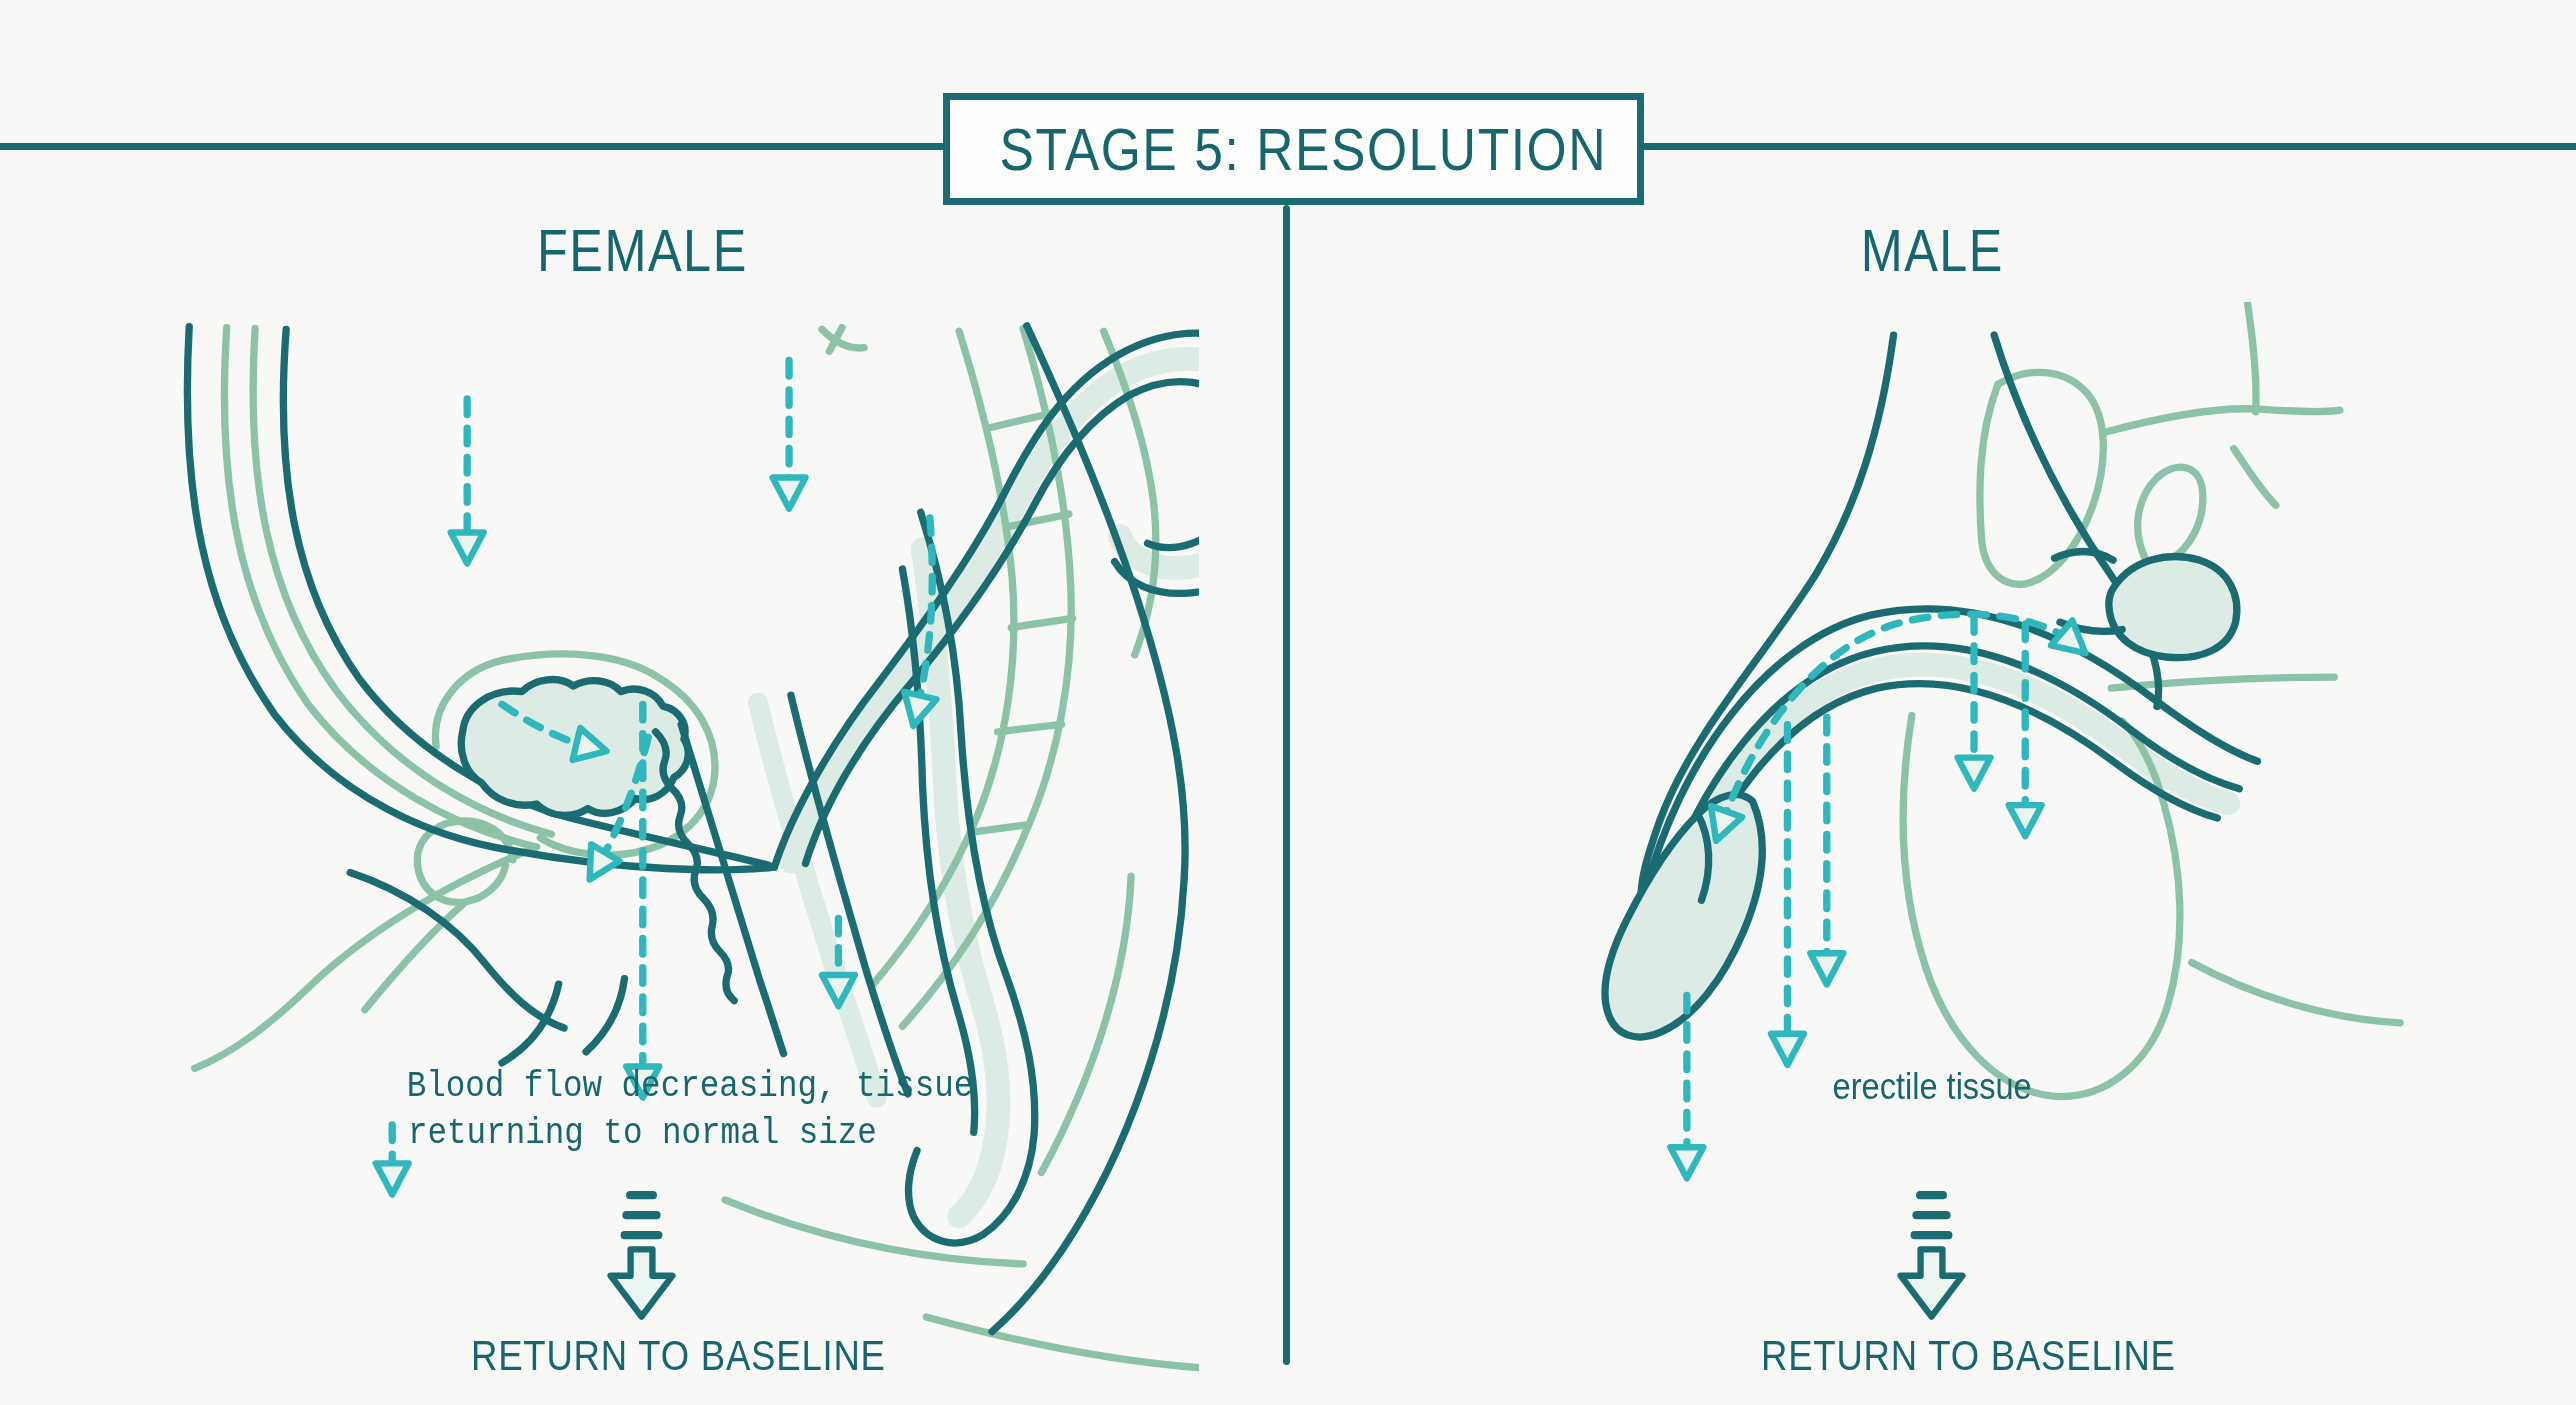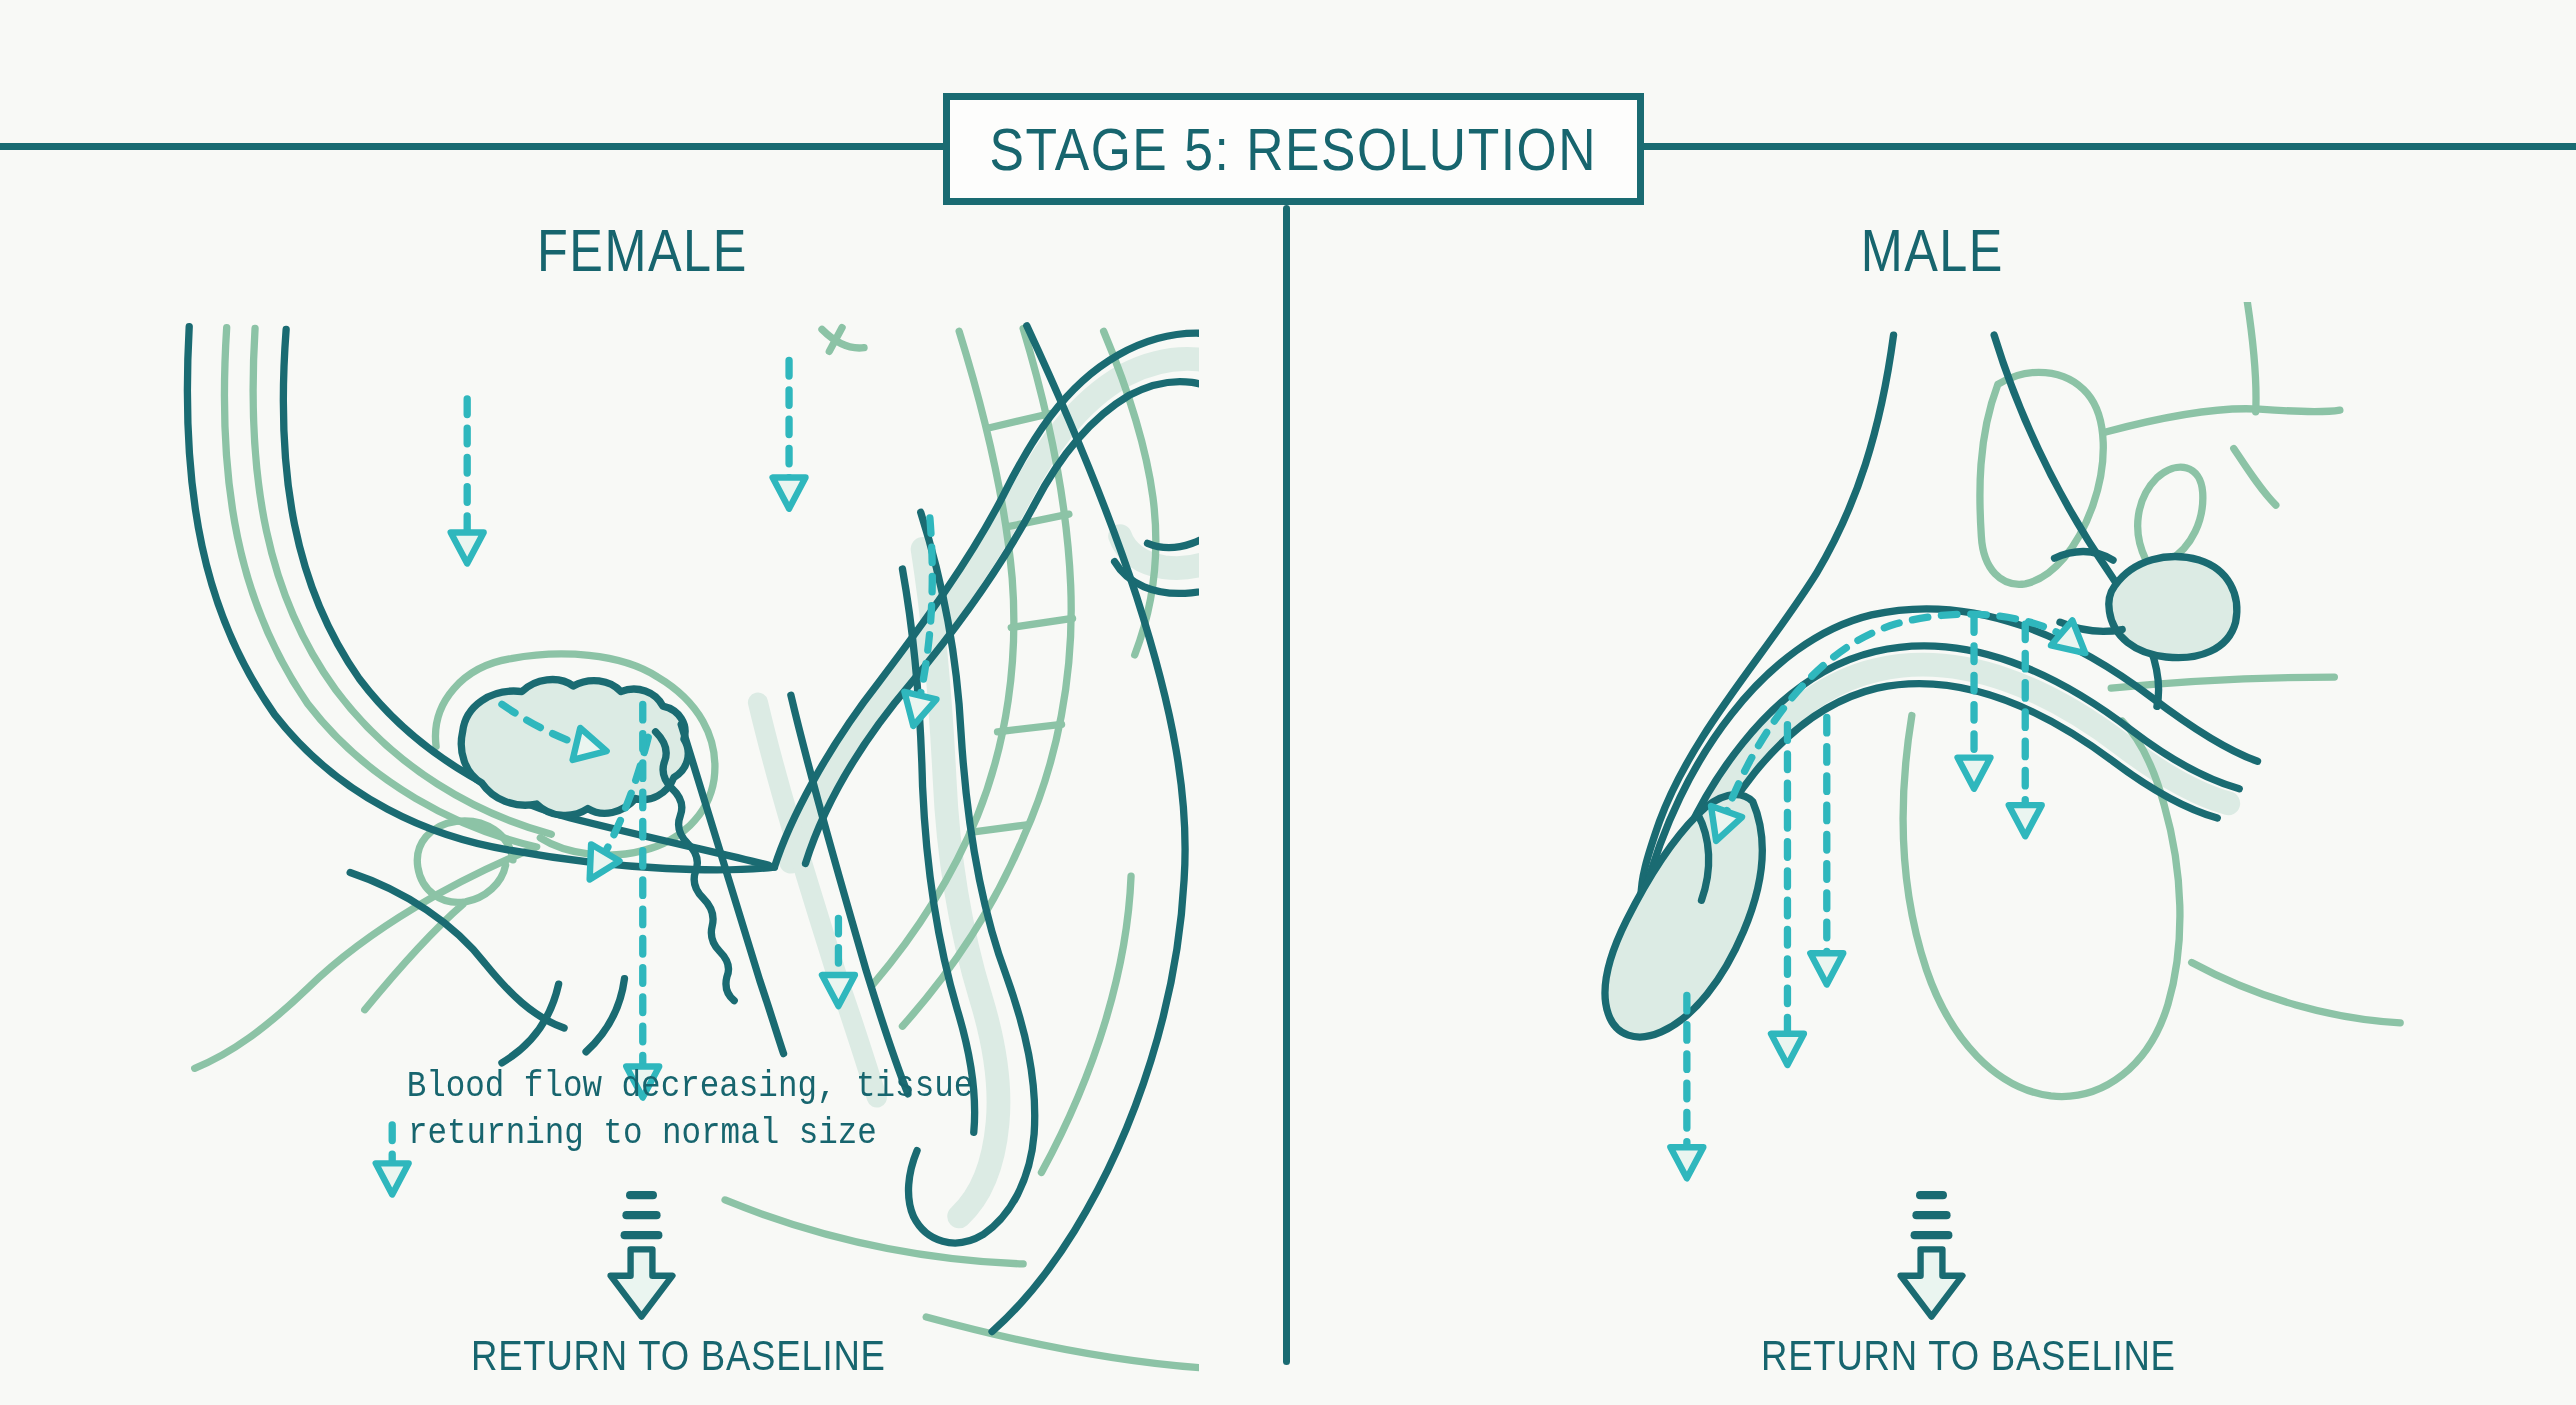--- a/index.html
+++ b/index.html
@@ -7,21 +7,21 @@
     --light-green:#8cc3a6; --mint:#dcebe4; --mint-light:#eaf5f0;
     --arrow-turquoise:#2fb7bd; --box-bg:#fdfdfc;
   }
   html,body{margin:0;padding:0;background:var(--background);}
   .stage{position:relative;width:2576px;height:1405px;background:var(--background);
          font-family:"Liberation Sans","DejaVu Sans",sans-serif;overflow:hidden;}
   .rule{position:absolute;left:0;top:143px;width:2576px;height:7.3px;background:var(--dark-teal);}
   .divider{position:absolute;left:1283px;top:205px;width:7.3px;height:1160px;background:var(--dark-teal);border-radius:3.7px;}
   .title-box{position:absolute;left:943px;top:93px;width:701px;height:112px;box-sizing:border-box;
              border:7.3px solid var(--dark-teal);background:var(--box-bg);
-             display:flex;align-items:center;justify-content:center;}
+             display:flex;align-items:center;}
   .title-text{font-size:60px;letter-spacing:1.8px;color:var(--text-teal);font-weight:500;white-space:nowrap;
               display:inline-block;transform:scaleX(.86);transform-origin:50% 50%;}
   .heading{position:absolute;top:216px;width:549px;text-align:center;color:var(--text-teal);
            font-size:60px;font-weight:500;letter-spacing:1.8px;}
   .heading>span{display:inline-block;transform:scaleX(.84);transform-origin:50% 50%;white-space:nowrap;}
   .heading.female{left:368px;} .heading.male{left:1658px;}
   .caption{position:absolute;top:1063px;width:549px;text-align:center;color:var(--text-teal);
            font-size:37px;line-height:47px;}
   .caption div>span{display:inline-block;transform:scaleX(.88);transform-origin:50% 50%;white-space:nowrap;}
   .caption.female{left:368px;font-family:Liberation Mono, monospace;} .caption.male{left:1658px;}
@@ -160,20 +160,21 @@
       <path class="da" marker-end="url(#ah)" d="M 1997,784 L 1997,1058"></path>
       <path class="da" marker-end="url(#ah)" d="M 1844,1088 L 1844,1270"></path>
     </g>
   </svg>
 
   <div class="caption female">
     <div><span>Blood flow decreasing, tissue</span></div>
     <div><span>returning to normal size</span></div>
   </div>
   <div class="caption male">
+    <div><span>erectile tissue</span></div>
   </div>
 
   <svg class="down-icon female" viewBox="0 0 100 150">
     <rect class="bar" x="33" y="2" width="34" height="9" rx="4.5"></rect>
     <rect class="bar" x="29" y="24" width="42" height="9" rx="4.5"></rect>
     <rect class="bar" x="27" y="46" width="46" height="9" rx="4.5"></rect>
     <path class="big-arrow" d="M 38,66 L 38,95 L 16,95 L 50,140 L 84,95 L 62,95 L 62,66 Z"></path>
   </svg>
   <svg class="down-icon male" viewBox="0 0 100 150">
     <rect class="bar" x="33" y="2" width="34" height="9" rx="4.5"></rect>

